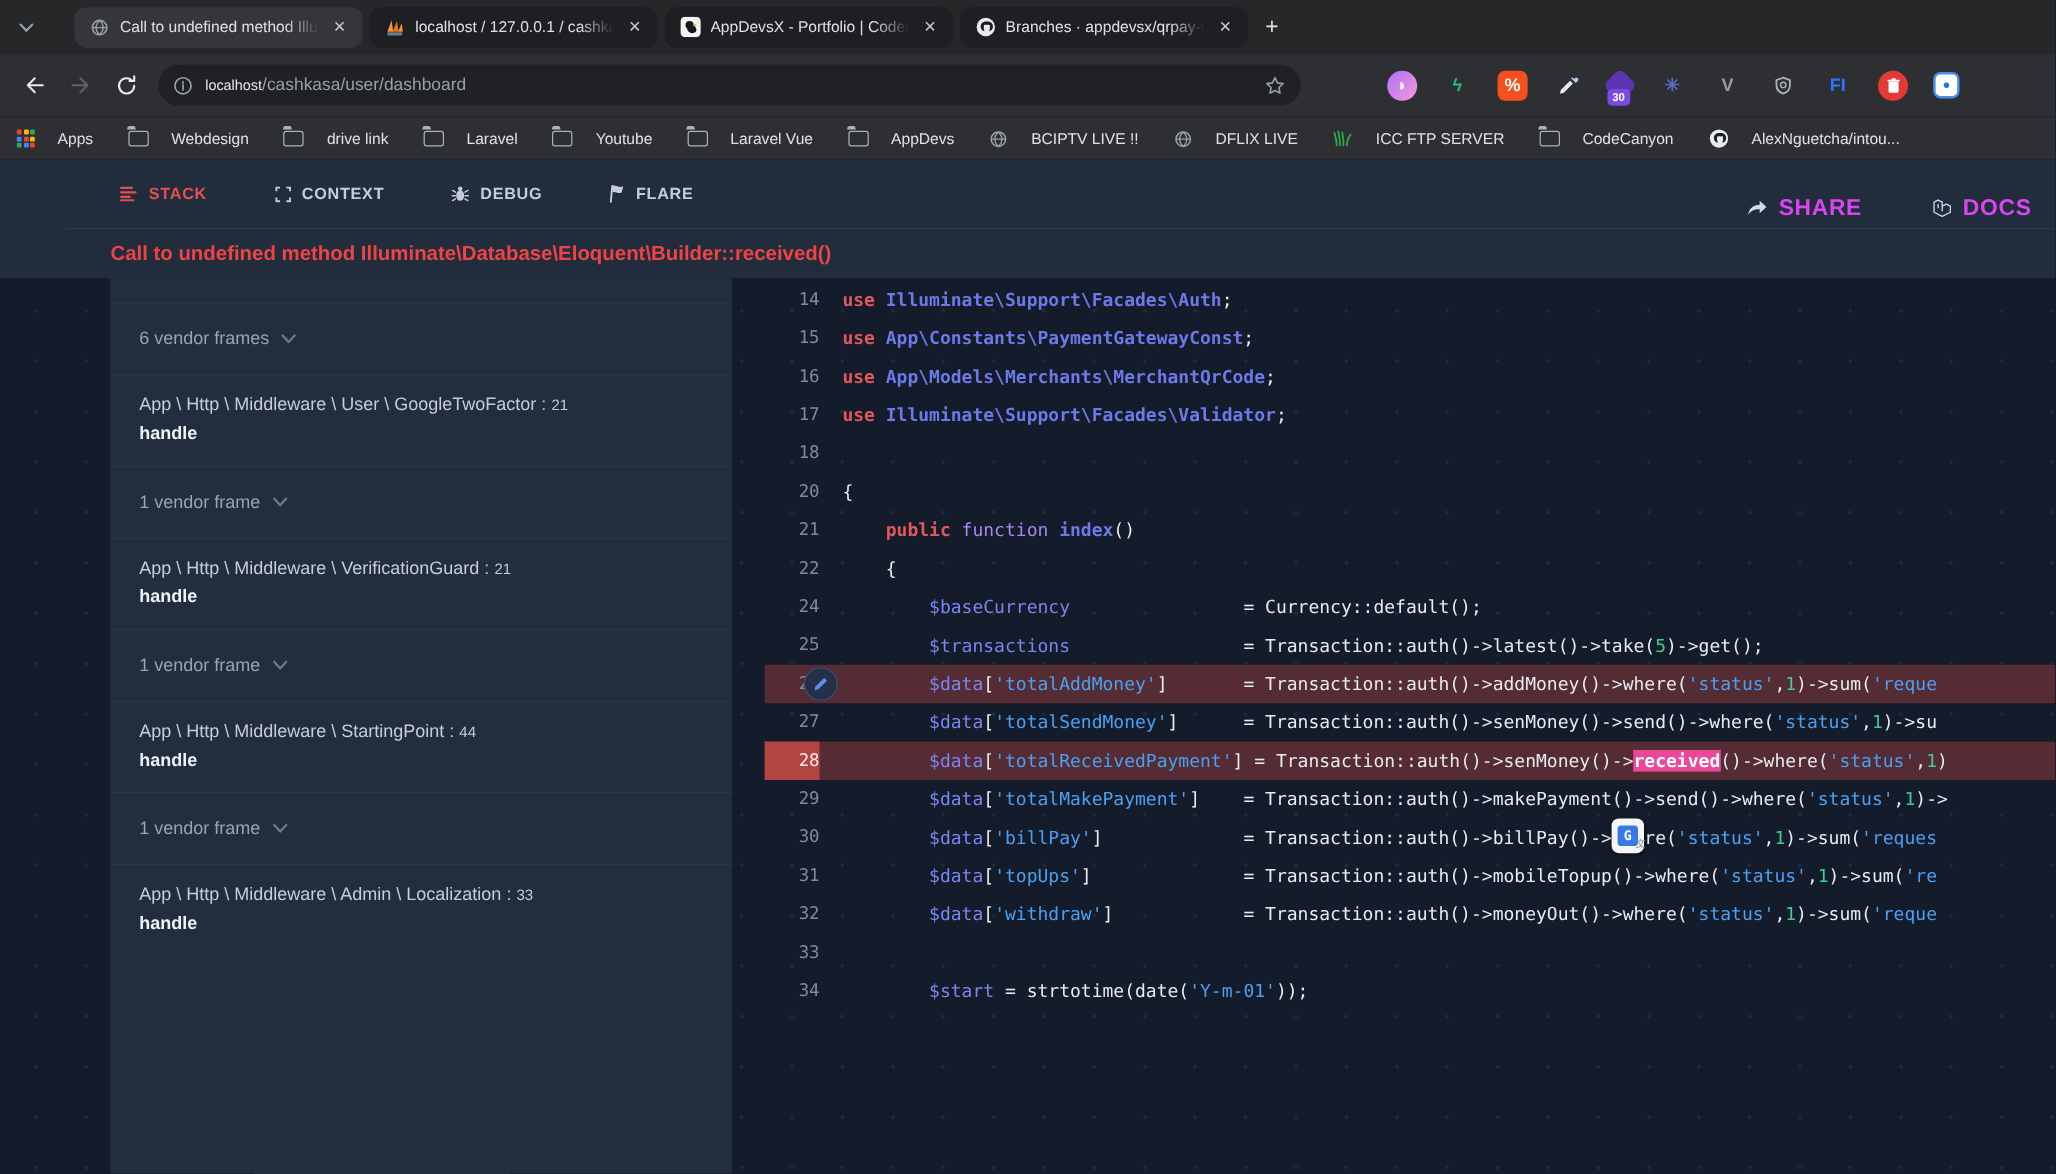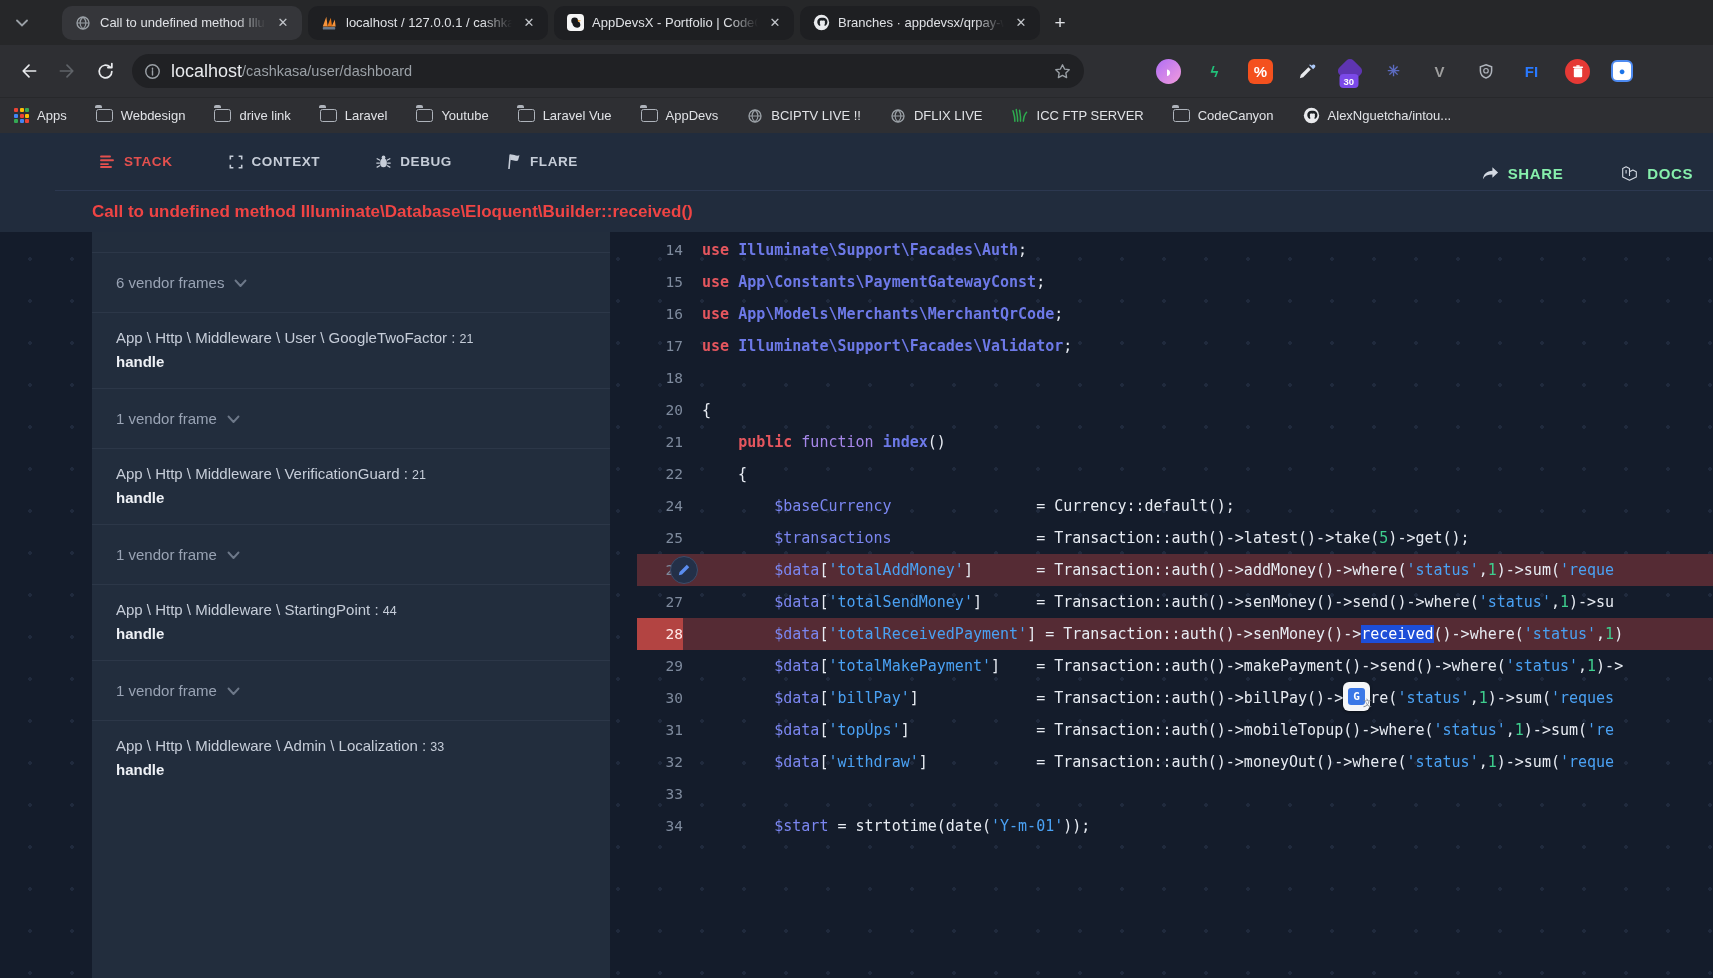--- a/index.html
+++ b/index.html
@@ -14,37 +14,37 @@
   .tab:not(.active){background:#1e1f22;}
   .tab .t-title{color:#dfe1e5;font-size:13px;white-space:nowrap;overflow:hidden;flex:1;
     -webkit-mask-image:linear-gradient(90deg,#000 82%,transparent);mask-image:linear-gradient(90deg,#000 82%,transparent);}
   .tab .t-close{color:#c3c6cb;font-size:13px;width:18px;height:18px;border-radius:50%;display:flex;align-items:center;justify-content:center;flex:0 0 auto;cursor:pointer;}
   .tab-fav{width:18px;height:18px;flex:0 0 auto;display:flex;align-items:center;justify-content:center;}
   .newtab-btn{width:28px;height:28px;color:#dfe1e5;font-size:19px;display:flex;align-items:center;justify-content:center;border-radius:50%;cursor:pointer;}
 
   .toolbar{height:52px;background:#2e2f33;display:flex;align-items:center;padding:0 12px;}
   .nav-ico{width:34px;height:34px;border-radius:50%;display:flex;align-items:center;justify-content:center;margin-right:4px;cursor:pointer;}
   .addr{flex:0 0 952px;height:34px;background:#202124;border-radius:17px;display:flex;align-items:center;padding:0 12px;margin-left:6px;}
-  .addr .host{color:#e8eaed;font-size:18px;text-align:center;}
+  .addr .host{color:#e8eaed;font-size:12px;text-align:center;}
   .addr .path{color:#9aa0a6;font-size:14.5px;}
   .addr .sp{flex:1;}
   .ext-row{display:flex;align-items:center;gap:21px;margin-left:72px;}
   .ext{width:25px;height:25px;display:flex;align-items:center;justify-content:center;position:relative;cursor:pointer;font-weight:bold;}
 
   .bookmarks{height:36px;background:#2e2f33;display:flex;align-items:center;padding-left:14px;gap:29px;border-top:1px solid #27282b;}
-  .bm{display:flex;align-items:center;gap:8px;cursor:pointer;}
+  .bm{display:flex;align-items:center;gap:19px;cursor:pointer;}
   .bm span{color:#e0e2e6;font-size:13px;white-space:nowrap;}
 
   
   .err-header{height:99px;background:#212c3d;}
   .err-nav{height:57px;display:flex;align-items:center;padding:0 10px 0 100px;}
   .err-tab{display:flex;align-items:center;gap:9px;margin-right:56px;font-size:13.5px;font-weight:bold;letter-spacing:.6px;color:#c6cdd8;cursor:pointer;}
   .err-tab.active{color:#e4504e;}
   .err-actions{margin-left:auto;display:flex;align-items:center;}
-  .err-action{display:flex;align-items:center;gap:9px;font-size:15px;font-weight:bold;letter-spacing:.6px;color:#86efac;cursor:pointer;margin-top:24px;}
+  .err-action{display:flex;align-items:center;gap:9px;font-size:19px;font-weight:bold;letter-spacing:.6px;color:#d946ef;cursor:pointer;margin-top:24px;}
   .err-action+.err-action{margin-left:58px;}
   .err-actions{padding-right:10px;}
   .err-divider{height:1px;background:#2c3850;margin-left:55px;}
   .err-title{padding:11px 20px 0 92px;color:#ef4444;font-size:17px;font-weight:bold;white-space:nowrap;}
 
   .main{height:746px;display:flex;
     background-color:#141c2b;
     background-image:radial-gradient(circle,#202a3d 1.6px,transparent 1.7px);
     background-size:42px 42px;background-position:9px 6px;}
   .gutter-margin{width:92px;flex:0 0 92px;}
@@ -70,21 +70,21 @@
   .cl-code{padding-left:19px;height:32px;line-height:32px;width:1700px;}
   .code-line.hl-edit,.code-line.hl-error{background:#552b34;}
   .code-line.hl-error .cl-num{background:#b34442;color:#ffe9e9;}
   .tk-k{color:#e5565e;font-weight:bold;}
   .tk-f{color:#a687ea;}
   .tk-n{color:#6d79e8;font-weight:bold;}
   .tk-v{color:#7b86f0;}
   .tk-s{color:#4aa1f3;}
   .tk-d{color:#3ecf8e;}
   .tk-p{color:#e7ebf2;}
-  .tk-sel{background:#1d4ed8;color:#ffffff;font-weight:normal;}
+  .tk-sel{background:#ec4899;color:#ffffff;font-weight:bold;}
   .pencil-badge{position:absolute;left:33px;top:2px;width:28px;height:28px;border-radius:50%;
     background:#233048;border:1px solid #3c4c6a;display:flex;align-items:center;justify-content:center;cursor:pointer;z-index:3;}
   .gt-badge{position:absolute;left:706px;top:0;width:27px;height:29px;border-radius:6px;background:#f5f6f8;
     box-shadow:0 1px 3px rgba(0,0,0,.5);display:flex;align-items:center;justify-content:center;cursor:pointer;z-index:3;}
   .gt-inner{width:17px;height:17px;background:#3b78e7;border-radius:3px;color:#fff;font-size:11px;font-weight:bold;
     display:flex;align-items:center;justify-content:center;position:relative;}
   .gt-inner:after{content:"文";position:absolute;right:-7px;bottom:-5px;color:#8b9096;font-size:9px;font-weight:normal;}
 
   
   .ico-folder{width:17px;height:13px;border:1.6px solid #aeb3bb;border-radius:2.5px;position:relative;}

